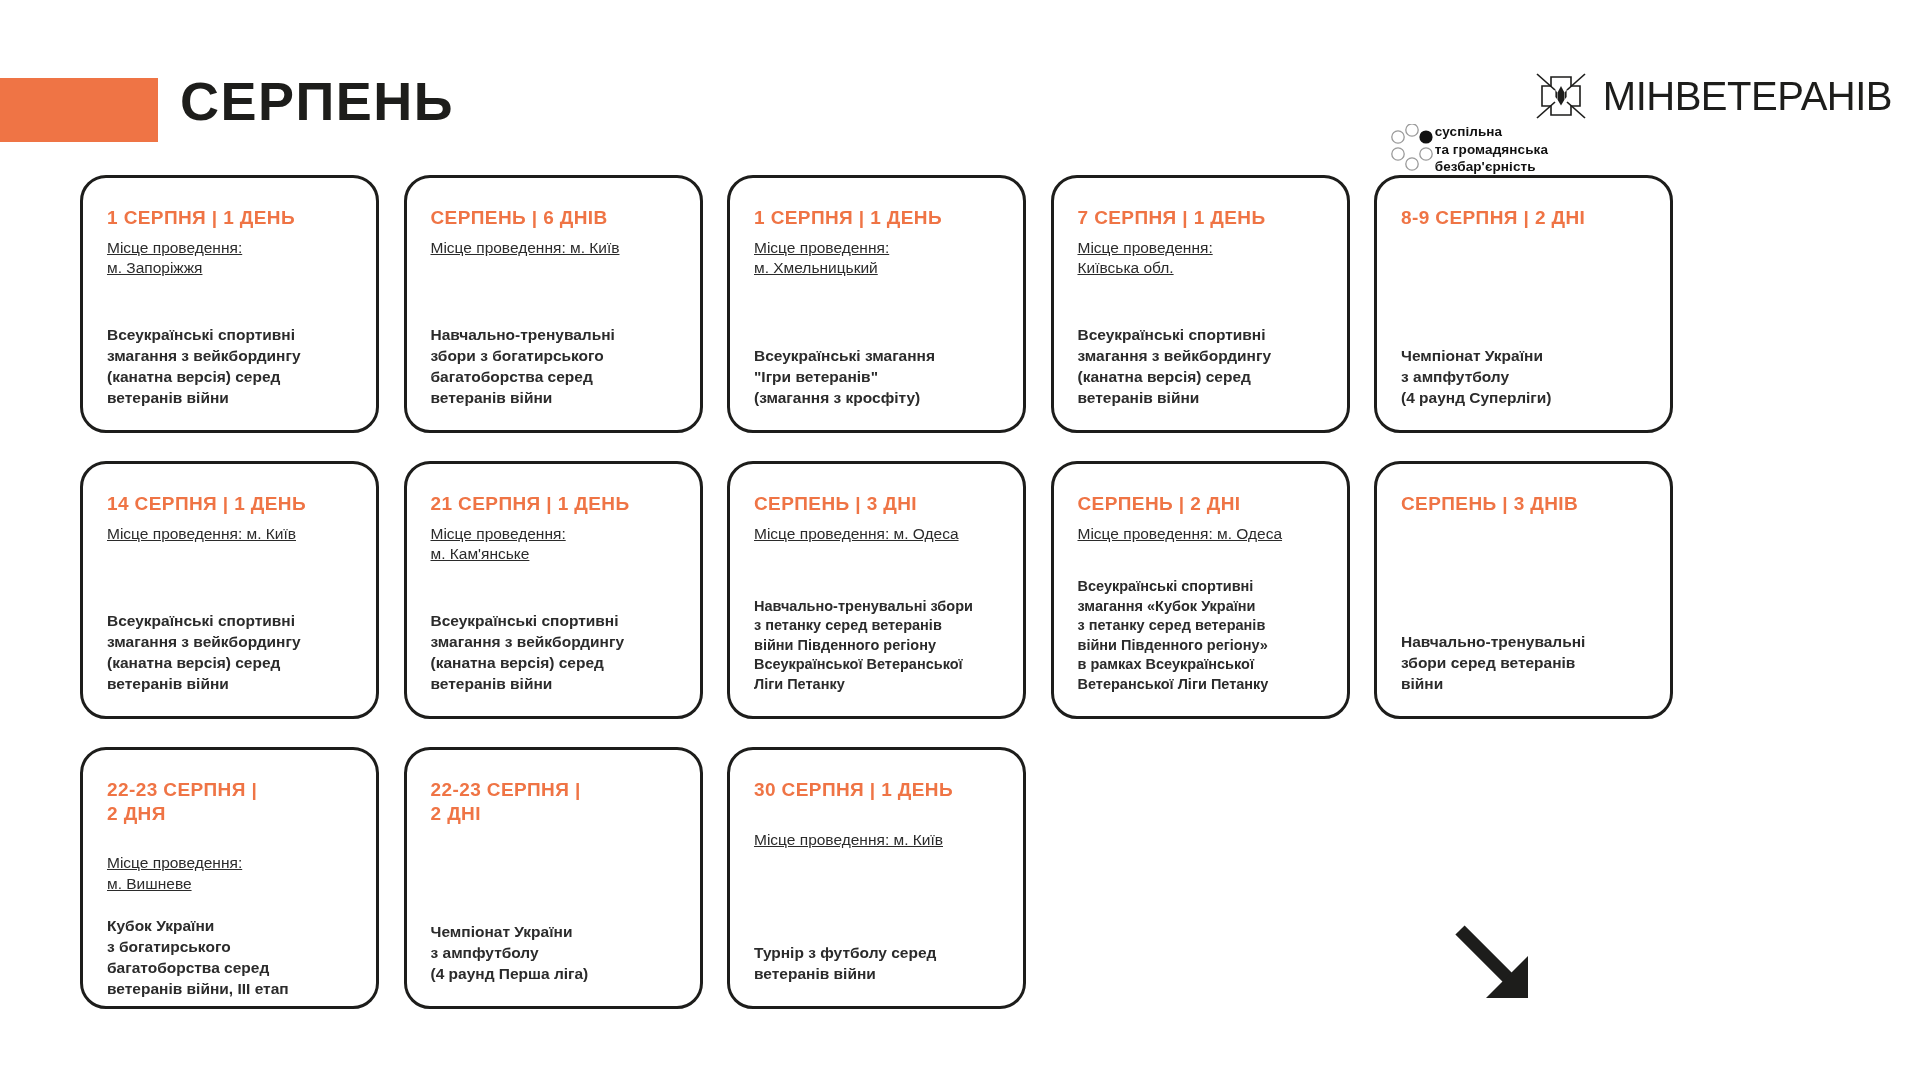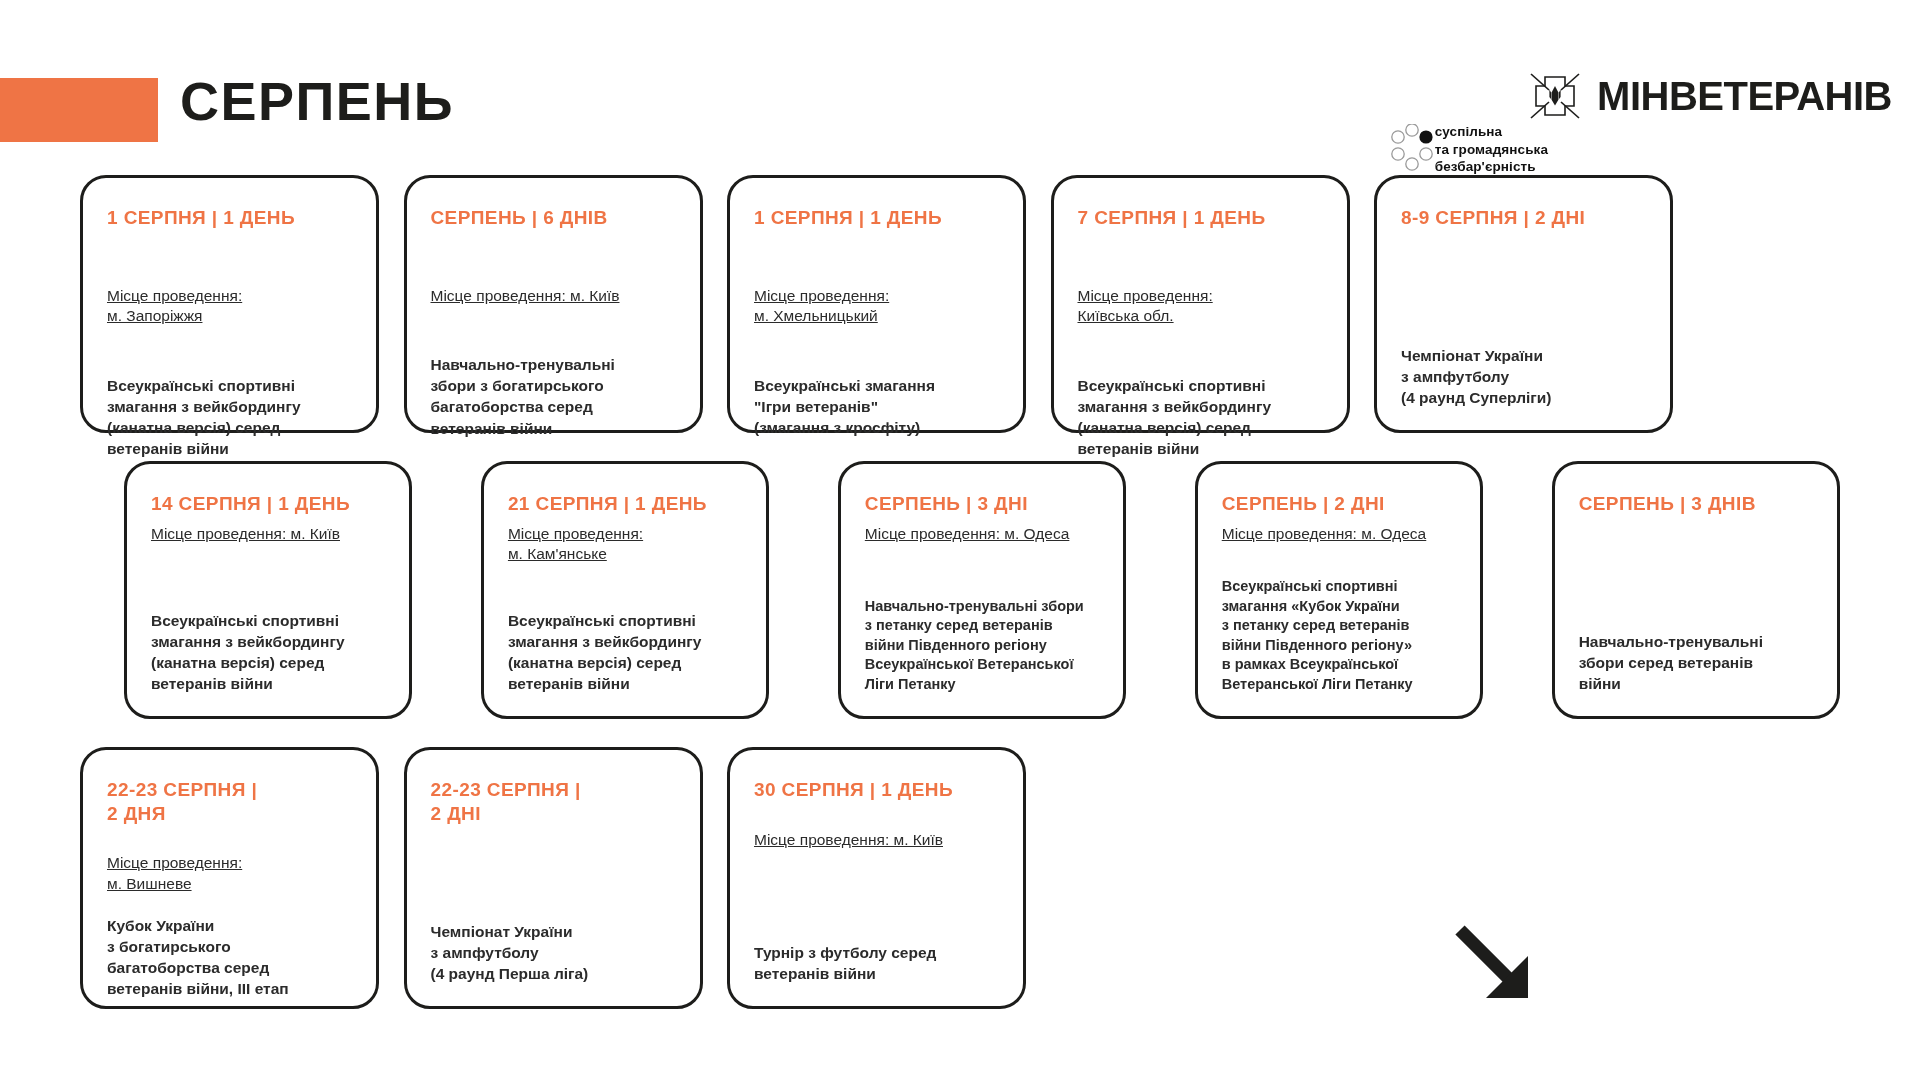--- a/index.html
+++ b/index.html
@@ -67,21 +67,21 @@
     position: absolute;
     right: 28px;
     top: 68px;
     display: flex;
     align-items: center;
     gap: 14px;
   }
   .emblem { width: 56px; height: 56px; display: block; }
   .logo-minvet-text {
     font-size: 40px;
-    font-weight: 700;
+    font-weight: 400;
     letter-spacing: -0.5px;
     color: #1d1d1b;
     line-height: 1;
   }
 
   
   .grid {
     position: absolute;
     left: 80px;
     top: 175px;
@@ -96,22 +96,22 @@
   }
   .card {
     width: 299px;
     border: 3.2px solid #1d1d1b;
     border-radius: 26px;
     background: #ffffff;
     padding: 28px 24px 22px 24px;
     display: flex;
     flex-direction: column;
   }
-  .row-1 .card { height: 258px; gap: 48px; }
-  .row-2 .card { height: 258px; margin-left: 44px; }
+  .row-1 .card { height: 258px; }
+  .row-2 .card { height: 258px; }
   .row-3 .card { height: 262px; gap: 20px; }
 
   .card-date {
     color: #ef7445;
     font-size: 19px;
     font-weight: 700;
     letter-spacing: 0.4px;
     line-height: 1.24;
     white-space: pre-line;
     margin-bottom: 8px;

